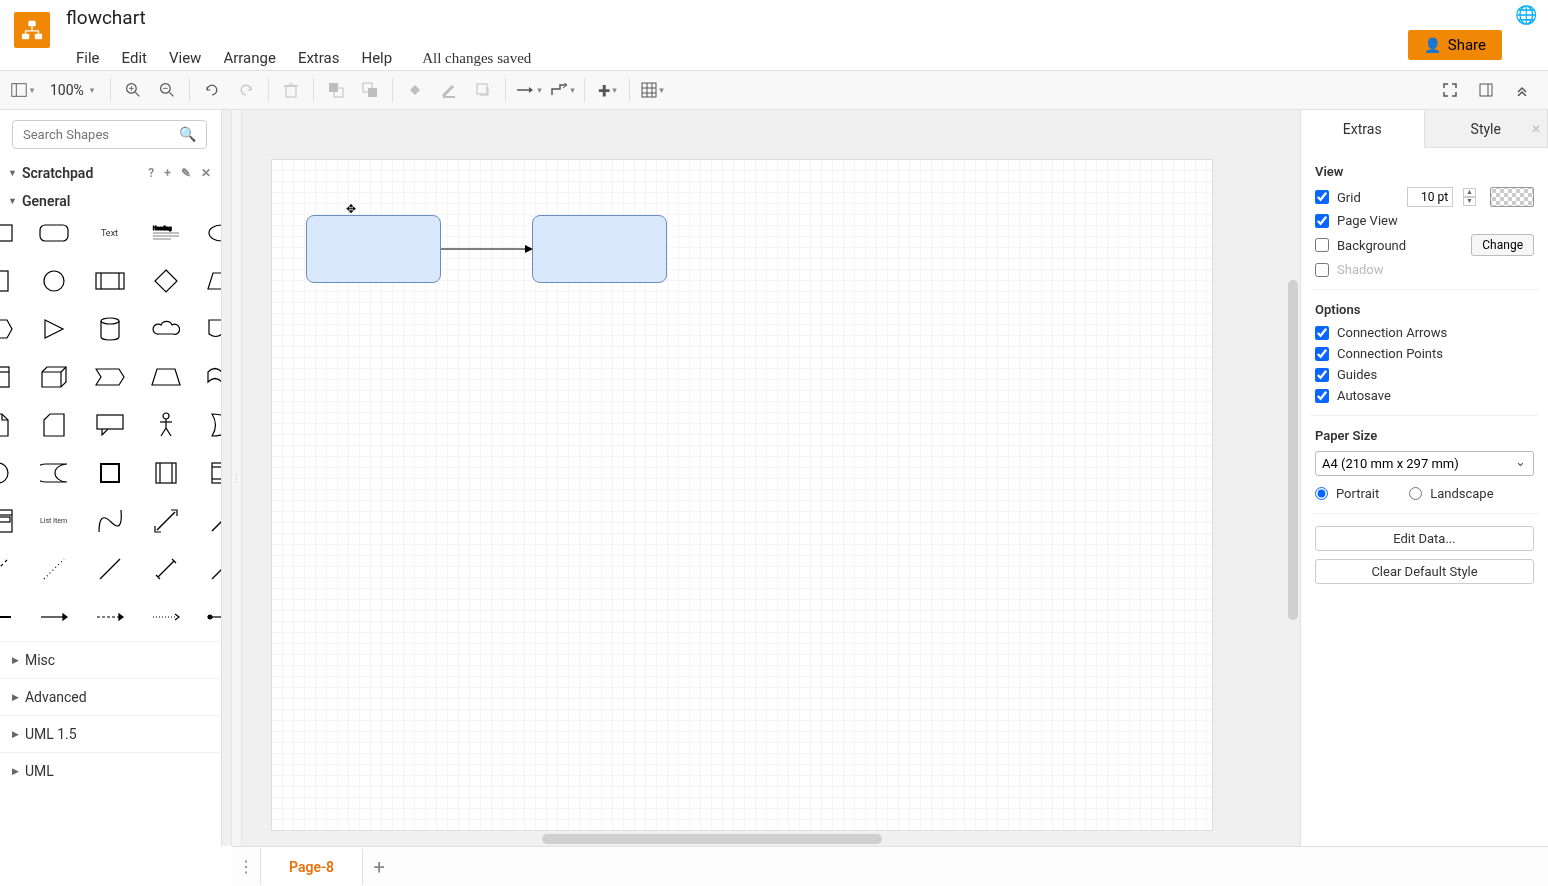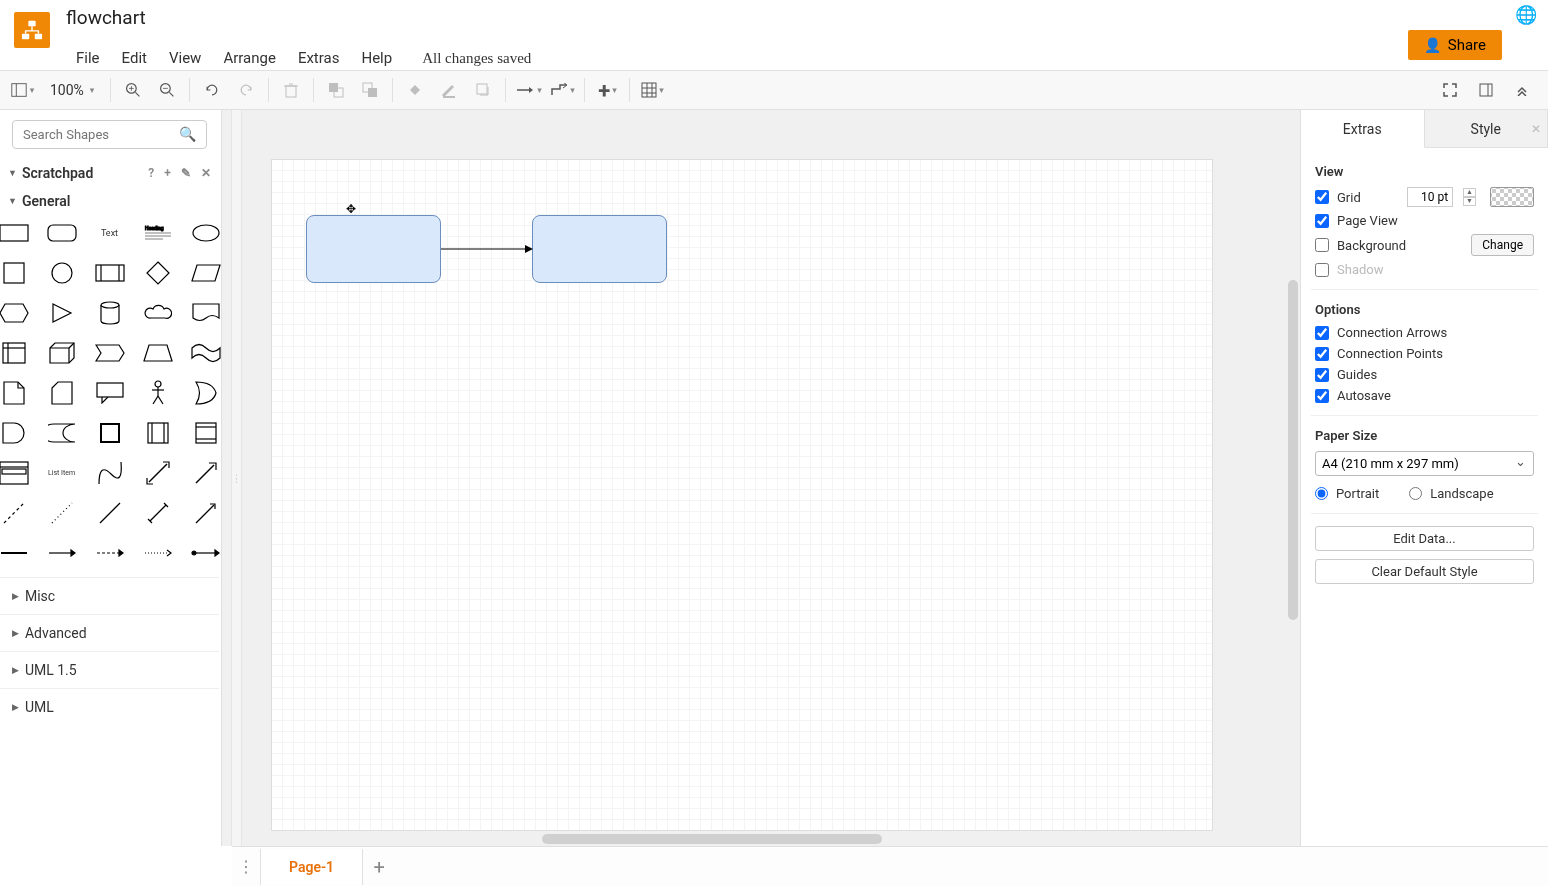--- a/index.html
+++ b/index.html
@@ -34,21 +34,21 @@
     .left { width: 222px; background:#fff; border-right:1px solid #e0e0e0; display:flex; flex-direction:column; overflow:hidden; }
     .left-scroll { flex:1; overflow-y:auto; padding-right:2px; }
     .search-wrap { padding:10px 12px; }
     .search { width:100%; border:1px solid #ccc; border-radius:4px; padding:6px 28px 6px 10px; font-size:13px; background:#fff; }
     .search-wrap { position:relative; }
     .search-icon { position:absolute; right:22px; top:16px; color:#999; font-size:14px; }
     .section-head { display:flex; align-items:center; padding: 6px 8px; font-size:14px; font-weight:600; color:#333; }
     .section-head .tri { font-size:9px; margin-right:6px; color:#666; width:8px;}
     .scratch-actions { margin-left:auto; display:flex; gap:10px; color:#888; font-size:12px; }
     .scratch-drop { margin: 6px 14px 10px; border:1.5px dashed #ccc; border-radius:8px; text-align:center; padding: 14px 0; color:#aaa; font-size:13px; }
-    .shape-grid { display:grid; grid-template-columns:repeat(5, 36px); gap:12px; padding: 4px 10px 10px; justify-content:center; }
+    .shape-grid { display:grid; grid-template-columns:repeat(5, 36px); gap:20px; padding: 4px 10px 10px; justify-content:center; }
     .shape-grid .sh { width:36px; height:28px; display:flex; align-items:center; justify-content:center; }
     .shape-grid svg { stroke:#000; fill:none; stroke-width:1.2; }
     .cat { padding:10px 12px; font-size:14px; border-top:1px solid #eee; display:flex; align-items:center; }
     .cat .tri { font-size:9px; margin-right:6px; color:#666; }
     .more-shapes { padding:12px 14px; color:#e8710a; font-weight:600; font-size:14px; border-top:1px solid #eee; }
     .resize-handle { width:10px; background:#f5f5f5; border-right:1px solid #e5e5e5; display:flex; align-items:center; justify-content:center; color:#ccc; font-size:10px; }
 
     
     .canvas-wrap { flex:1; background:#f0f0f0; position:relative; overflow:hidden; }
     .page { position:absolute; left:30px; top:50px; width:940px; height:670px; background:#fff; box-shadow: 0 0 0 1px #ddd; background-image:
@@ -658,15 +658,15 @@
 
       <hr class="rp">
       <div class="wide-btn">Edit Data...</div>
       <div class="wide-btn">Clear Default Style</div>
     </div>
   </div>
 </div>
 
 <div class="bottombar">
   <div class="dots">⋮</div>
-  <div class="pagetab">Page-1</div>
+  <div class="pagetab">Page-8</div>
   <div class="addpage">+</div>
 </div>
 
 </body></html>

